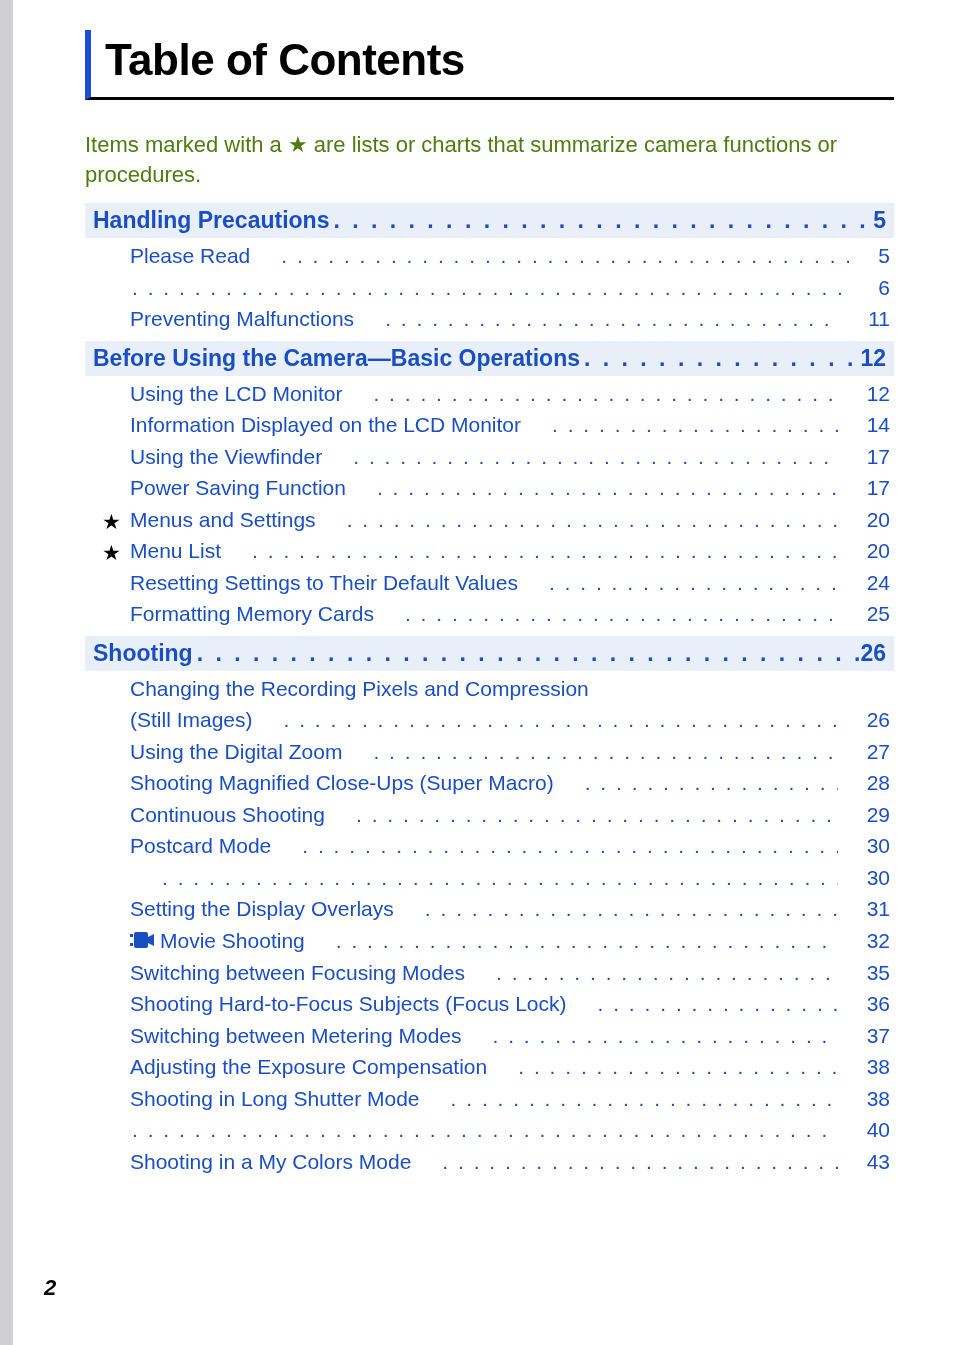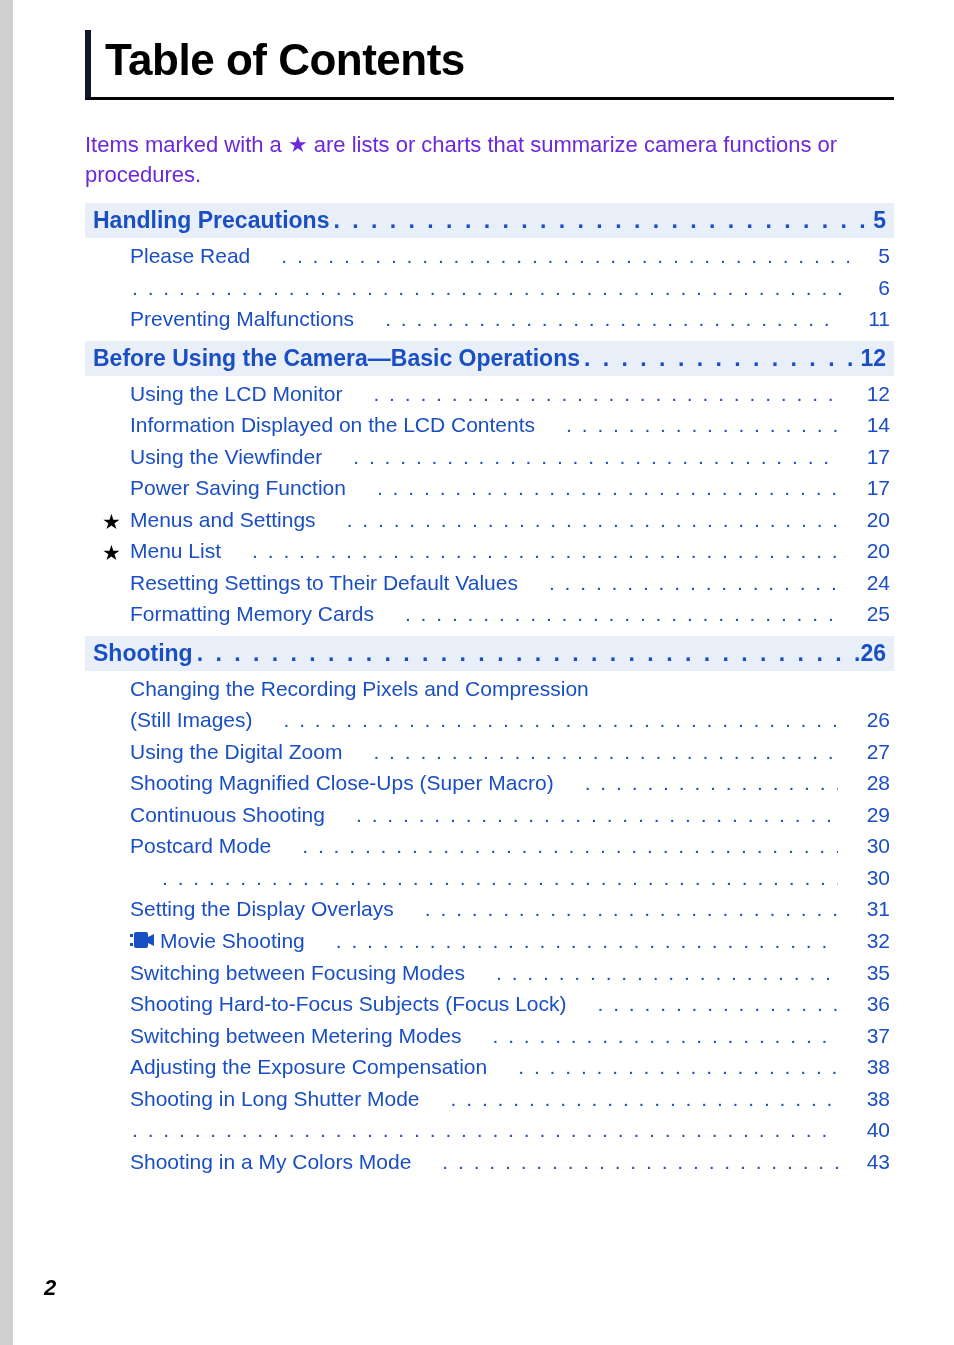--- a/index.html
+++ b/index.html
@@ -16,34 +16,34 @@
       left: 0;
       top: 0;
       width: 13px;
       height: 1345px;
       background: #d0d0d2;
     }
     .content {
       padding: 30px 60px 0 85px;
     }
     .title-wrapper {
-      border-left: 6px solid #0f172a;
+      border-left: 6px solid #1d4ed8;
       border-bottom: 3px solid #000;
       padding: 5px 0 12px 14px;
       margin-bottom: 30px;
     }
     .title {
       font-size: 44px;
       font-weight: 900;
       letter-spacing: -0.5px;
       font-family: Arial Black, Arial, sans-serif;
     }
     .intro {
       font-size: 22px;
-      color: #6d28d9;
+      color: #4d7c0f;
       line-height: 1.35;
       margin-bottom: 14px;
     }
     .section-header {
       display: flex;
       align-items: baseline;
       background: #e8eff8;
       color: #1a4fc4;
       font-size: 23px;
       font-weight: bold;
@@ -145,21 +145,21 @@
     <span class="dots">. . . . . . . . . . . . . . . . . . . . . . . . . . . . . . . . . . . . . . . . . . . . . . . . . . . . . . . . . . . . . . . . . . . . . . . . . . . . . . . . . . . . . . . . . . . . . . . . . . . . . . . . . . . . . .</span>
     <span class="num">12</span>
   </div>
   <div class="toc-list">
     <div class="toc-row">
         <span class="label">Using the LCD Monitor</span>
         <span class="dots">. . . . . . . . . . . . . . . . . . . . . . . . . . . . . . . . . . . . . . . . . . . . . . . . . . . . . . . . . . . . . . . . . . . . . . . . . . . . . . . . . . . . . . . . . . . . . . . . . . . . . . . . . . . . . .</span>
         <span class="num">12</span>
       </div>
     <div class="toc-row">
-        <span class="label">Information Displayed on the LCD Contents</span>
+        <span class="label">Information Displayed on the LCD Monitor</span>
         <span class="dots">. . . . . . . . . . . . . . . . . . . . . . . . . . . . . . . . . . . . . . . . . . . . . . . . . . . . . . . . . . . . . . . . . . . . . . . . . . . . . . . . . . . . . . . . . . . . . . . . . . . . . . . . . . . . . .</span>
         <span class="num">14</span>
       </div>
     <div class="toc-row">
         <span class="label">Using the Viewfinder</span>
         <span class="dots">. . . . . . . . . . . . . . . . . . . . . . . . . . . . . . . . . . . . . . . . . . . . . . . . . . . . . . . . . . . . . . . . . . . . . . . . . . . . . . . . . . . . . . . . . . . . . . . . . . . . . . . . . . . . . .</span>
         <span class="num">17</span>
       </div>
     <div class="toc-row">
         <span class="label">Power Saving Function</span>

